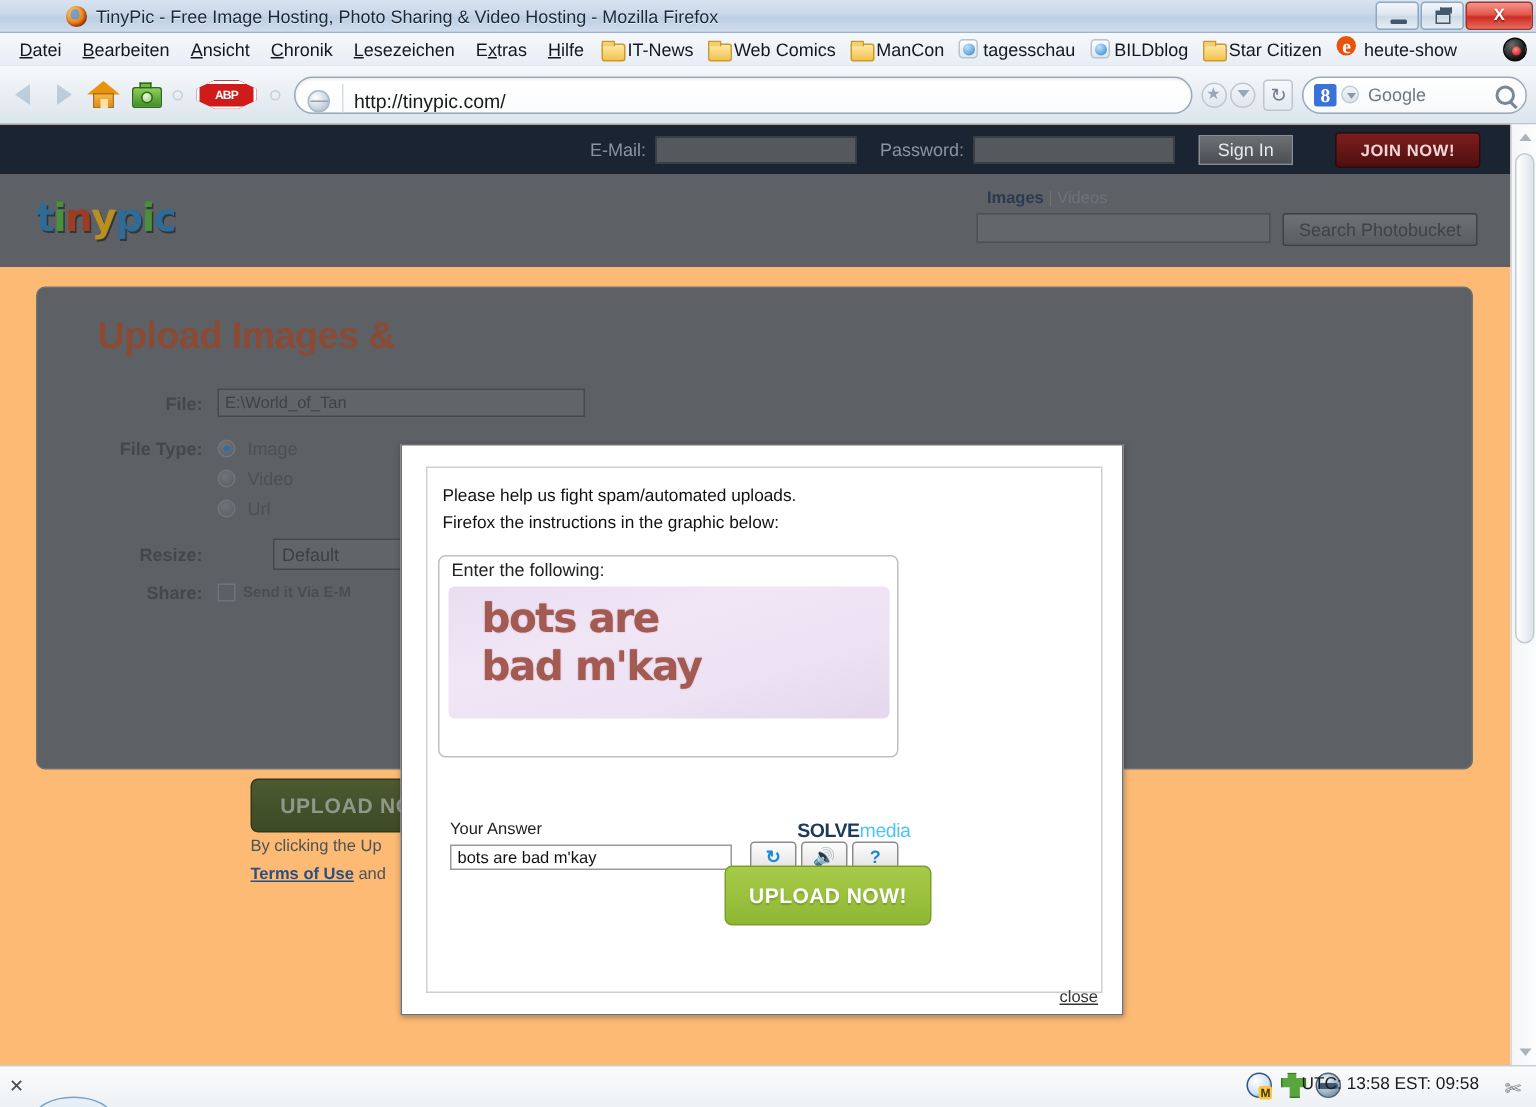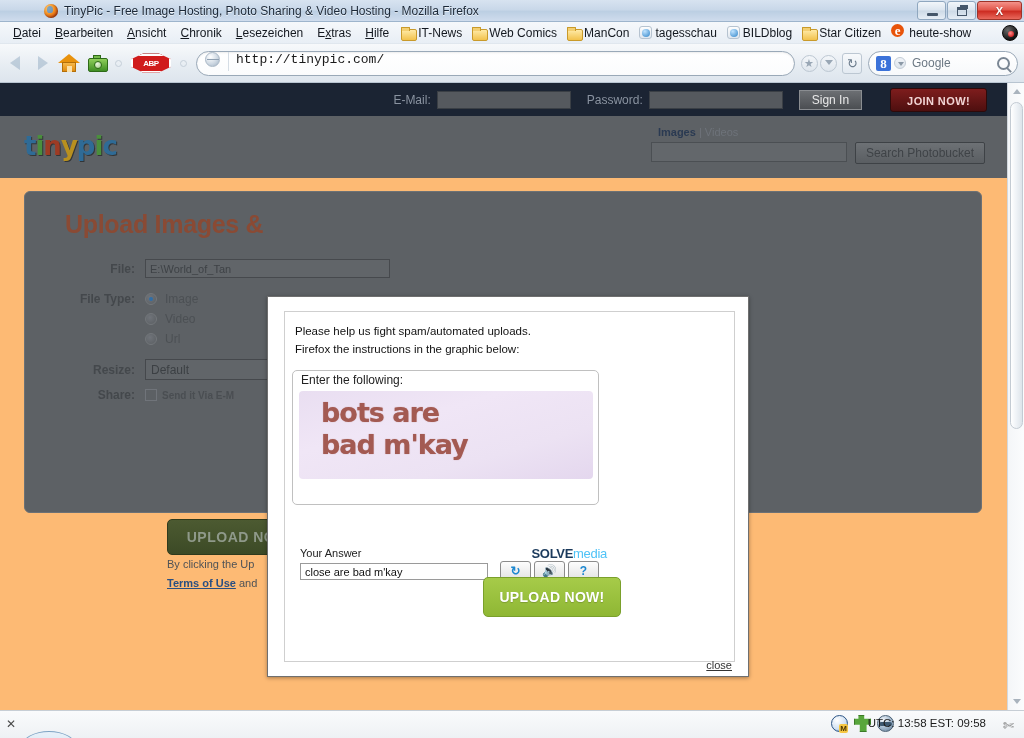--- a/index.html
+++ b/index.html
@@ -133,23 +133,22 @@
     background:#d01b1b; border:2px solid #fff;
     clip-path: polygon(30% 0,70% 0,100% 30%,100% 70%,70% 100%,30% 100%,0 70%,0 30%);
     box-shadow:0 0 0 1px #a10f0f;
   }
   .abp span{ position:absolute; left:0; right:0; top:3px; text-align:center;
     font-size:8px; font-weight:bold; color:#fff; letter-spacing:-0.5px;}
   .smalldot{ width:7px;height:7px;border-radius:50%;border:1px solid #c5cfd9;margin:0 3px;}
   .urlbar{
     flex:1; height:25px; margin:0 6px; border:1px solid #9aa9b8; border-radius:13px;
     background:linear-gradient(to bottom,#ffffff,#fbfcfd);
-    display:flex; align-items:flex-start; padding:0 8px;
+    display:flex; align-items:flex-end; padding:0 8px;
     box-shadow:inset 0 1px 2px rgba(0,0,0,.08);
-    font-family:Liberation Mono, monospace;
   }
   .urlglobe{ width:15px;height:15px;border-radius:50%; margin-right:8px;
     background:radial-gradient(circle at 35% 30%,#ffffff 0%,#cfd9e3 55%,#9fb0c2 100%);
     border:1px solid #aab8c6; position:relative; flex:0 0 auto;}
   .urlglobe:after{content:"";position:absolute;left:1px;top:6px;width:12px;height:1px;background:#8fa0b2;}
   .urlsep{ width:1px;height:19px;background:#d5dde5; margin-right:7px; }
   .urltext{ font-size:13px; color:#1a1a1a; }
   .navright{ display:flex; align-items:center; gap:0; }
   .pillgrp{ display:flex; align-items:center; }
   .pill{
@@ -534,21 +533,21 @@
       </div>
       <div class="formrow" style="left:120px; top:120px;">
         <span class="radio"></span>
         <span class="rtext">Video</span>
       </div>
       <div class="formrow" style="left:120px; top:140px;">
         <span class="radio"></span>
         <span class="rtext">Url</span>
       </div>
 
-      <div class="formrow" style="left:0; top:167px;">
+      <div class="formrow" style="left:0; top:167px;gap:37px;">
         <span class="flabel">Resize:</span>
         <span class="select">Default</span>
       </div>
 
       <div class="formrow" style="left:0; top:196px;">
         <span class="flabel">Share:</span>
         <span class="chk"></span>
         <span class="ctext">Send it Via E-M</span>
       </div>
     </div>
@@ -569,21 +568,21 @@
         <div class="captcha">
           <div class="cap-label">Enter the following:</div>
           <div class="cap-img">
             <div class="cap-word l1">bots are</div>
             <div class="cap-word l2">bad m'kay</div>
           </div>
           <div class="ansrow">
             <span class="ans-label">Your Answer</span>
             <span class="solve-logo"><span class="s1">SOLVE</span><span class="s2">media</span></span>
           </div>
-          <div class="ans-input">close are bad m'kay</div>
+          <div class="ans-input">bots are bad m'kay</div>
           <div class="capbtns">
             <div class="capbtn">↻</div>
             <div class="capbtn">🔊</div>
             <div class="capbtn">?</div>
           </div>
         </div>
 
         <div class="upload-now">UPLOAD NOW!</div>
       </div>
       <a class="close-link" href="#">close</a>

